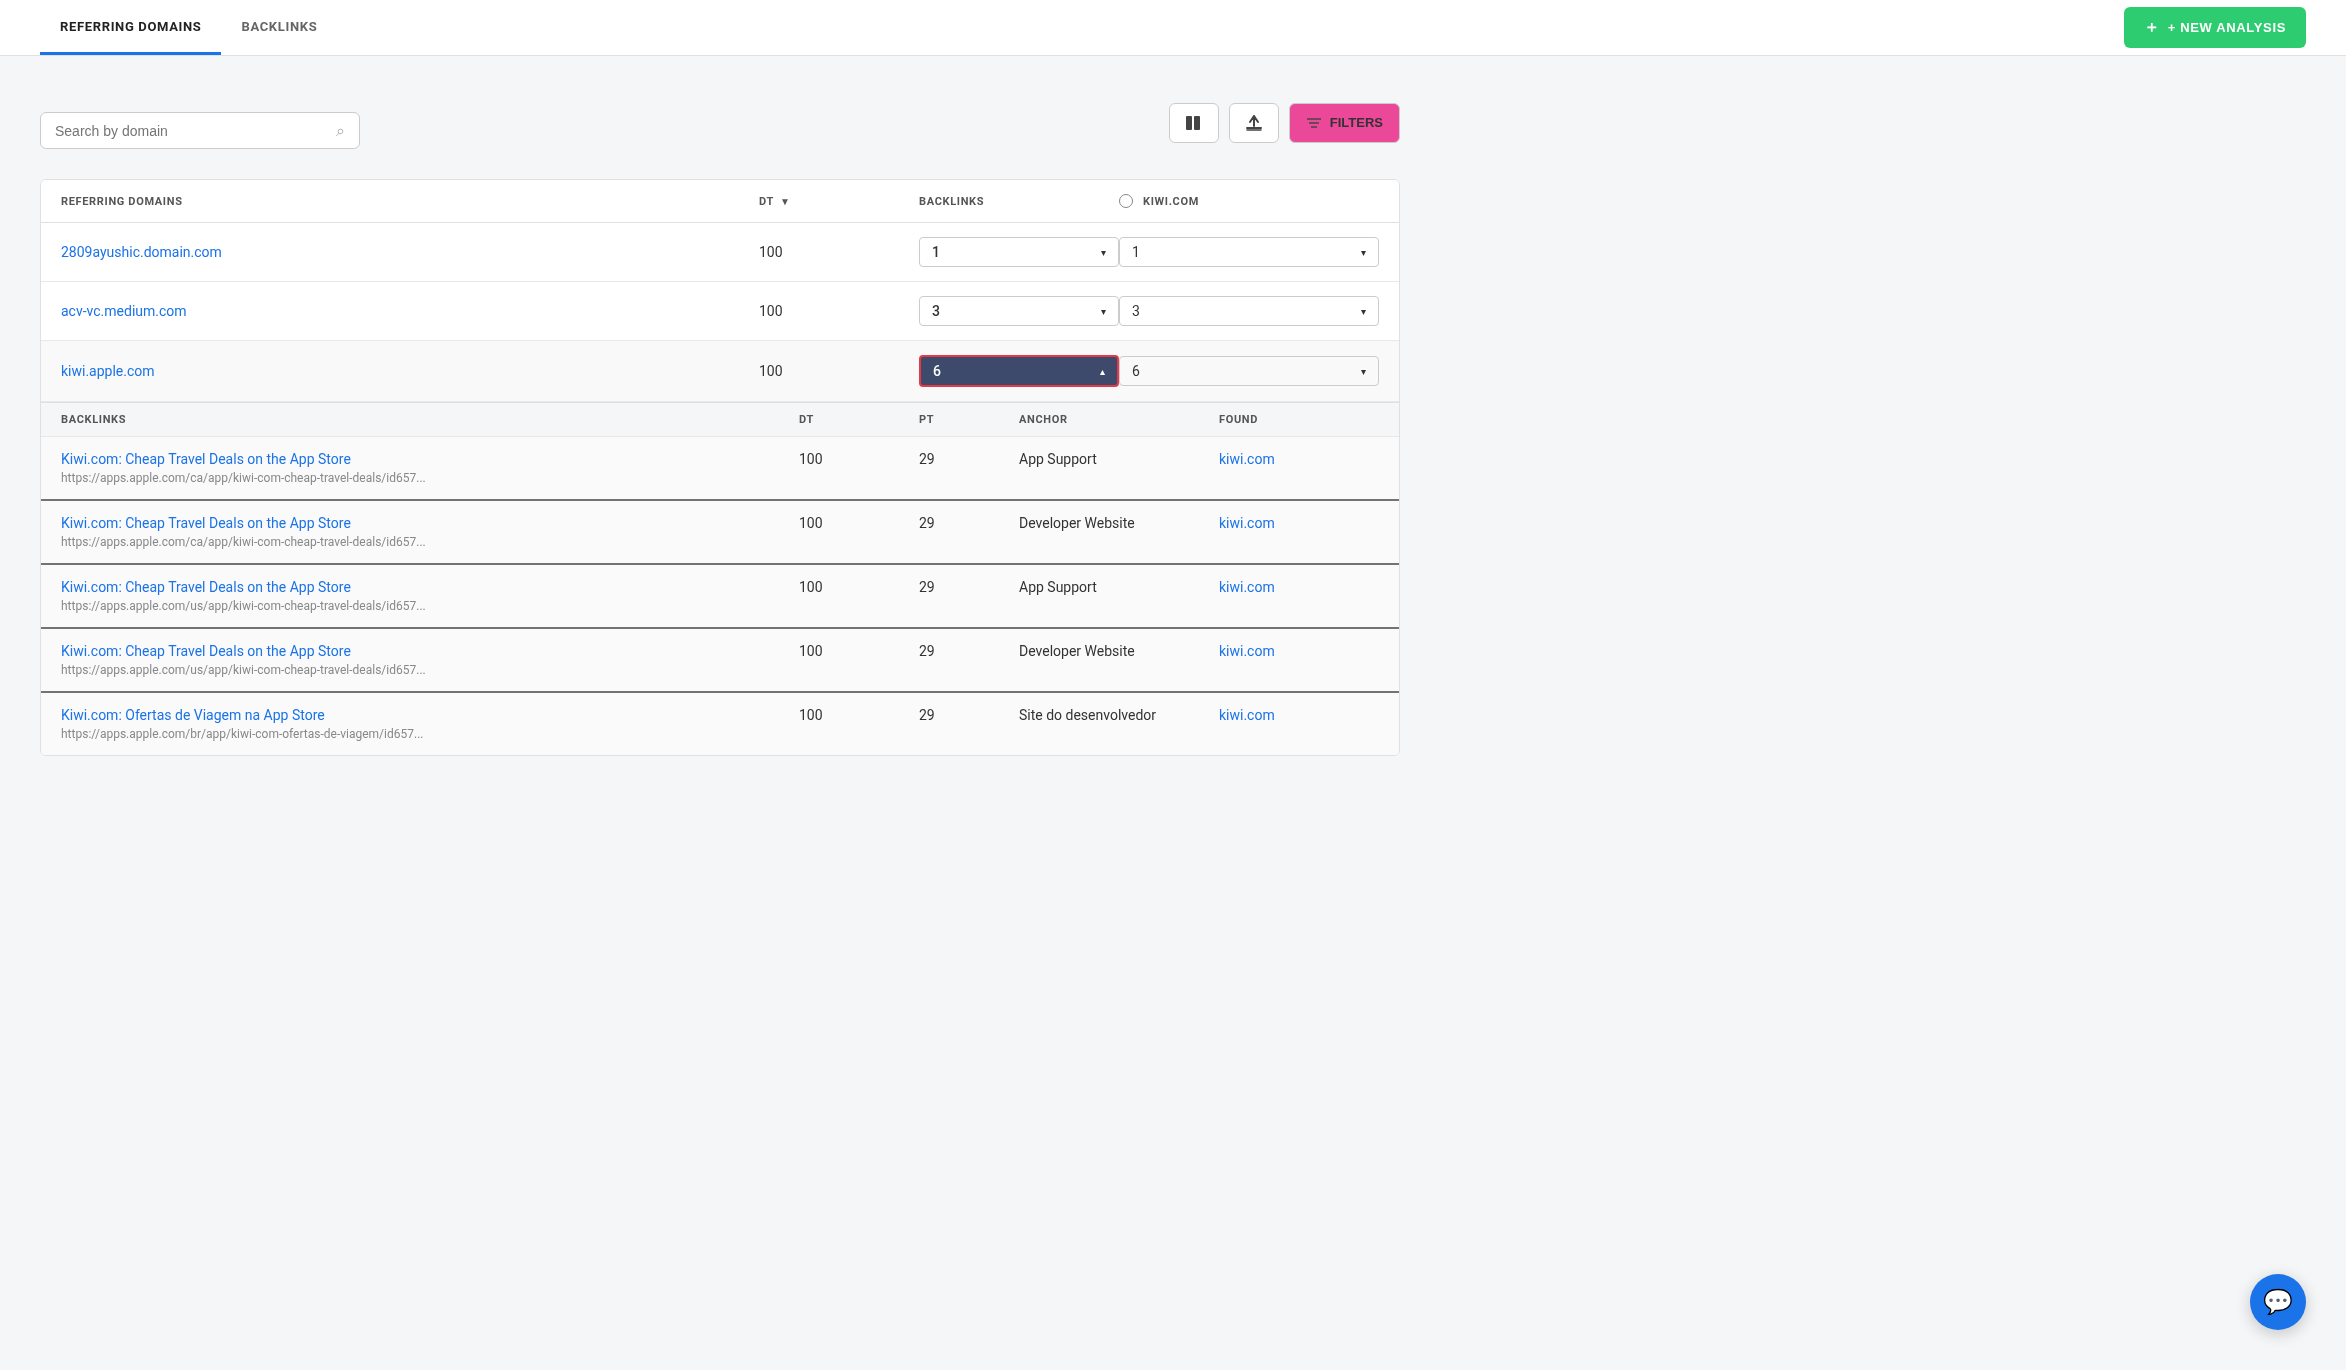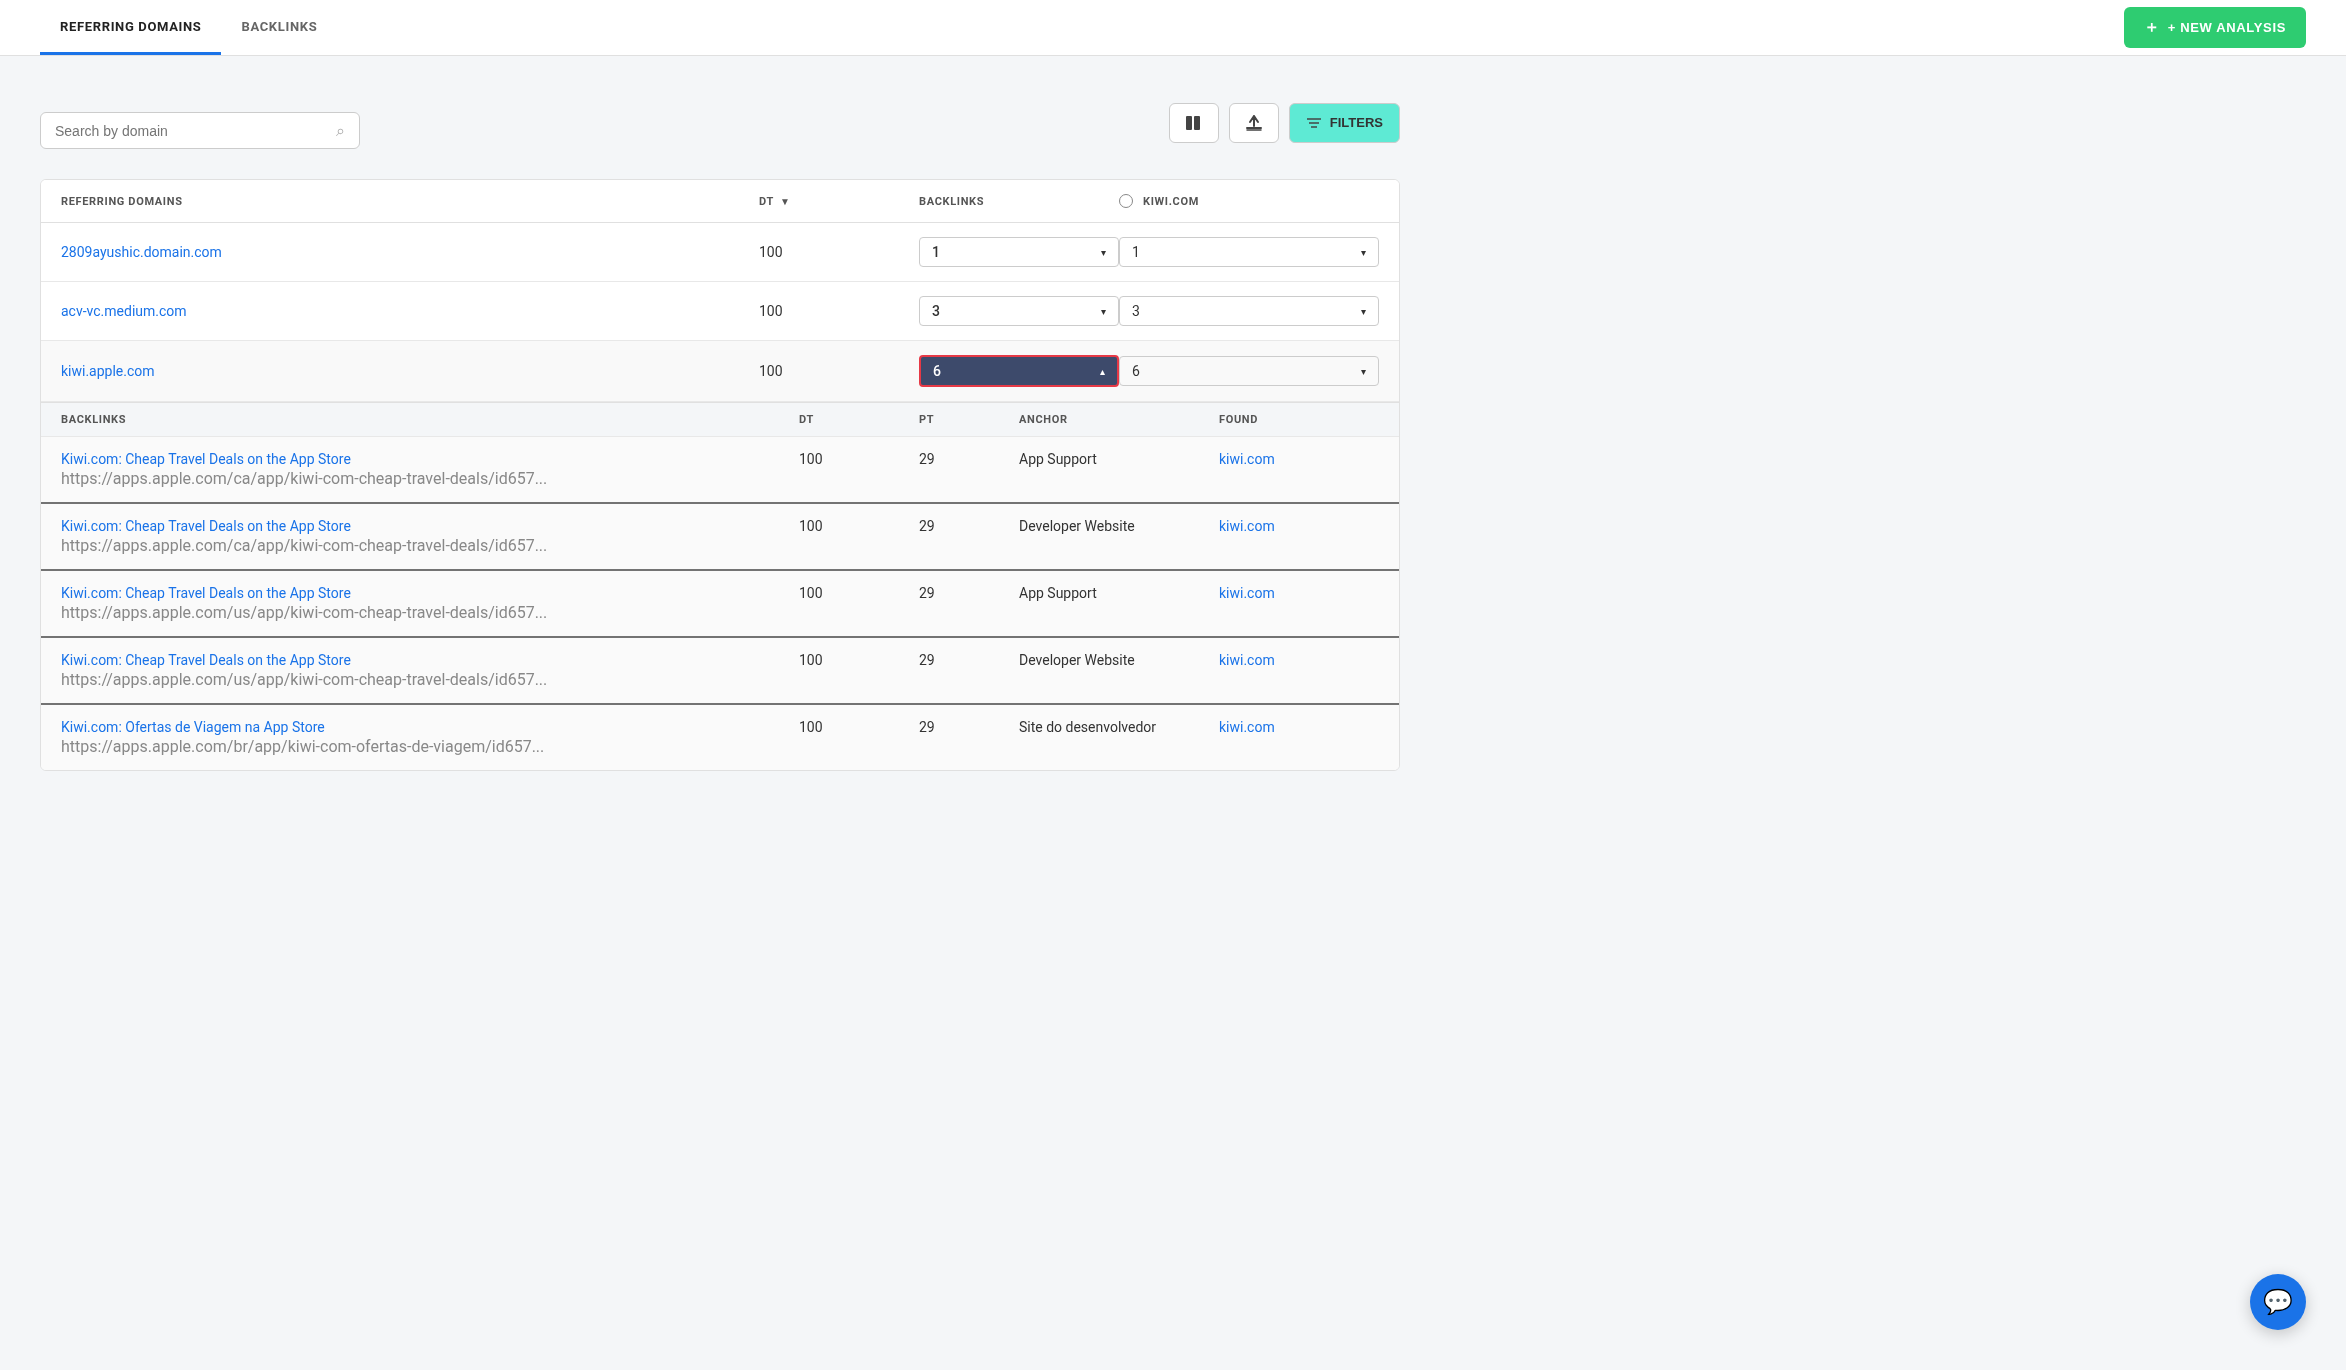--- a/index.html
+++ b/index.html
@@ -108,21 +108,21 @@
       display: flex;
       align-items: center;
       justify-content: center;
       font-size: 18px;
       color: #444;
       height: 40px;
       min-width: 40px;
     }
     .filters-btn {
       border: 1px solid #ccc;
-      background: #5eead4;
+      background: #ec4899;
       border-radius: 6px;
       padding: 8px 16px;
       cursor: pointer;
       display: flex;
       align-items: center;
       gap: 8px;
       font-size: 14px;
       font-weight: 600;
       color: #333;
       height: 40px;
@@ -242,21 +242,21 @@
     .sub-row:last-child { border-bottom: none; }
     .link-title {
       color: #1a73e8;
       text-decoration: none;
       font-size: 14px;
       display: block;
       margin-bottom: 2px;
     }
     .link-url {
       color: #888;
-      font-size: 16px;
+      font-size: 12px;
       text-decoration: none;
     }
 
     
     .chat-btn {
       position: fixed;
       bottom: 40px;
       right: 40px;
       width: 56px;
       height: 56px;

